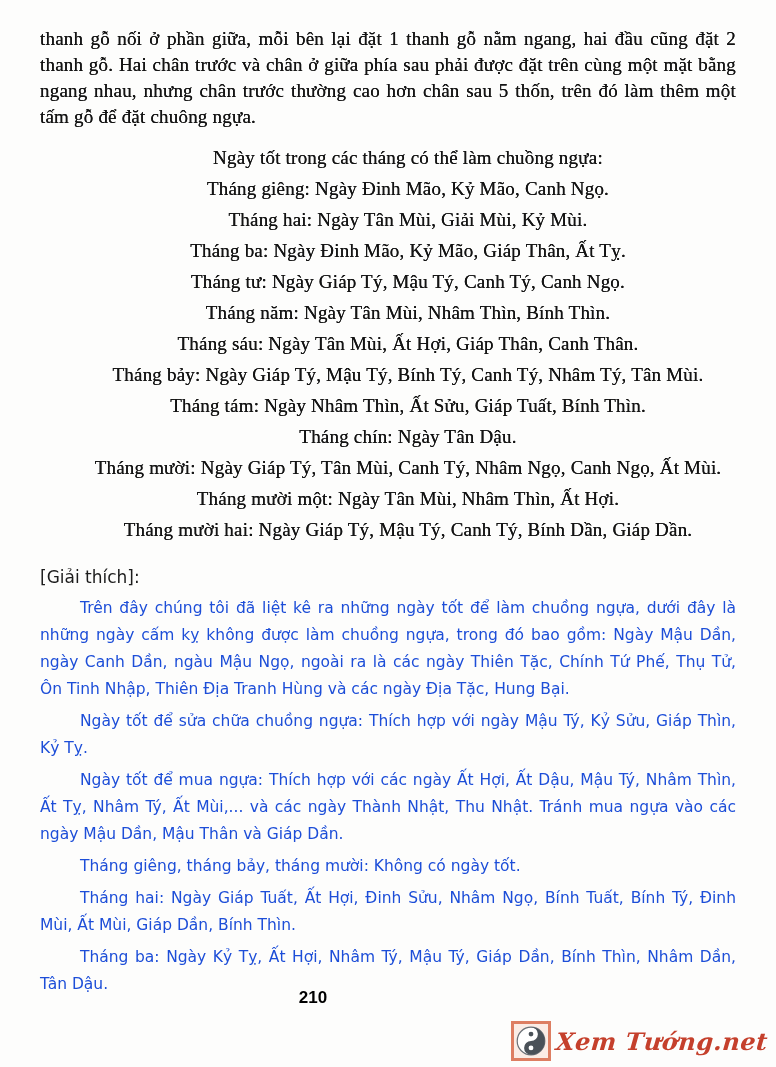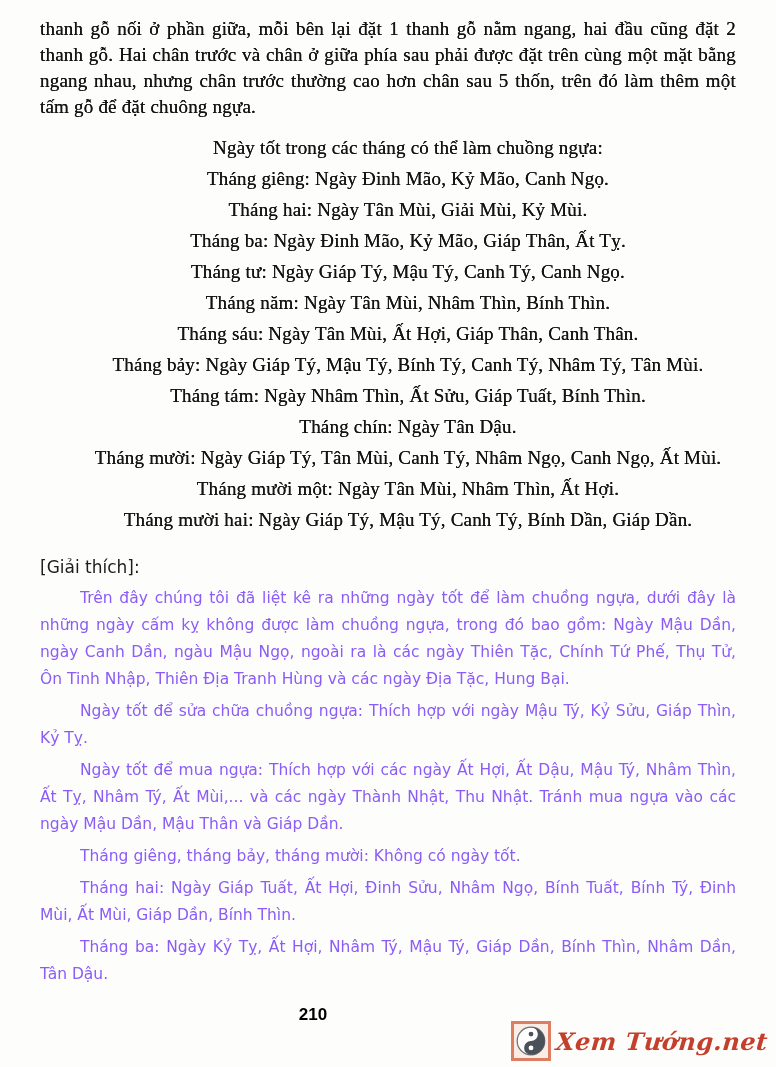--- a/index.html
+++ b/index.html
@@ -8,21 +8,21 @@
     height: 1067px;
     background: #fdfdfc;
     position: relative;
     overflow: hidden;
     color: #141414;
   }
   .page {
     box-sizing: border-box;
     width: 776px;
     height: 1067px;
-    padding: 16px 40px 0 40px;
+    padding: 26px 40px 0 40px;
     position: relative;
   }
   
   .intro {
     font-family: "Liberation Serif", serif;
     font-size: 19px;
     line-height: 26px;
     text-align: justify;
     margin: 0 0 12px 0;
     text-shadow: 0 0 0.5px #111;
@@ -46,26 +46,26 @@
     font-size: 17px;
     margin: 22px 0 8px 0;
     color: #1c1c1c;
   }
   .hand {
     font-family: "DejaVu Sans", sans-serif;
     font-size: 15.5px;
     line-height: 27px;
     margin: 0 0 5px 0;
     text-indent: 40px;
-    color: #8b5cf6;
+    color: #1d4ed8;
     text-align: justify;
   }
   .page-number {
     position: absolute;
-    bottom: 42px;
+    bottom: 59px;
     left: 0;
     width: 626px;
     text-align: center;
     font-family: "Liberation Sans", sans-serif;
     font-weight: bold;
     font-size: 17px;
     color: #000;
   }
   .watermark {
     position: absolute;

